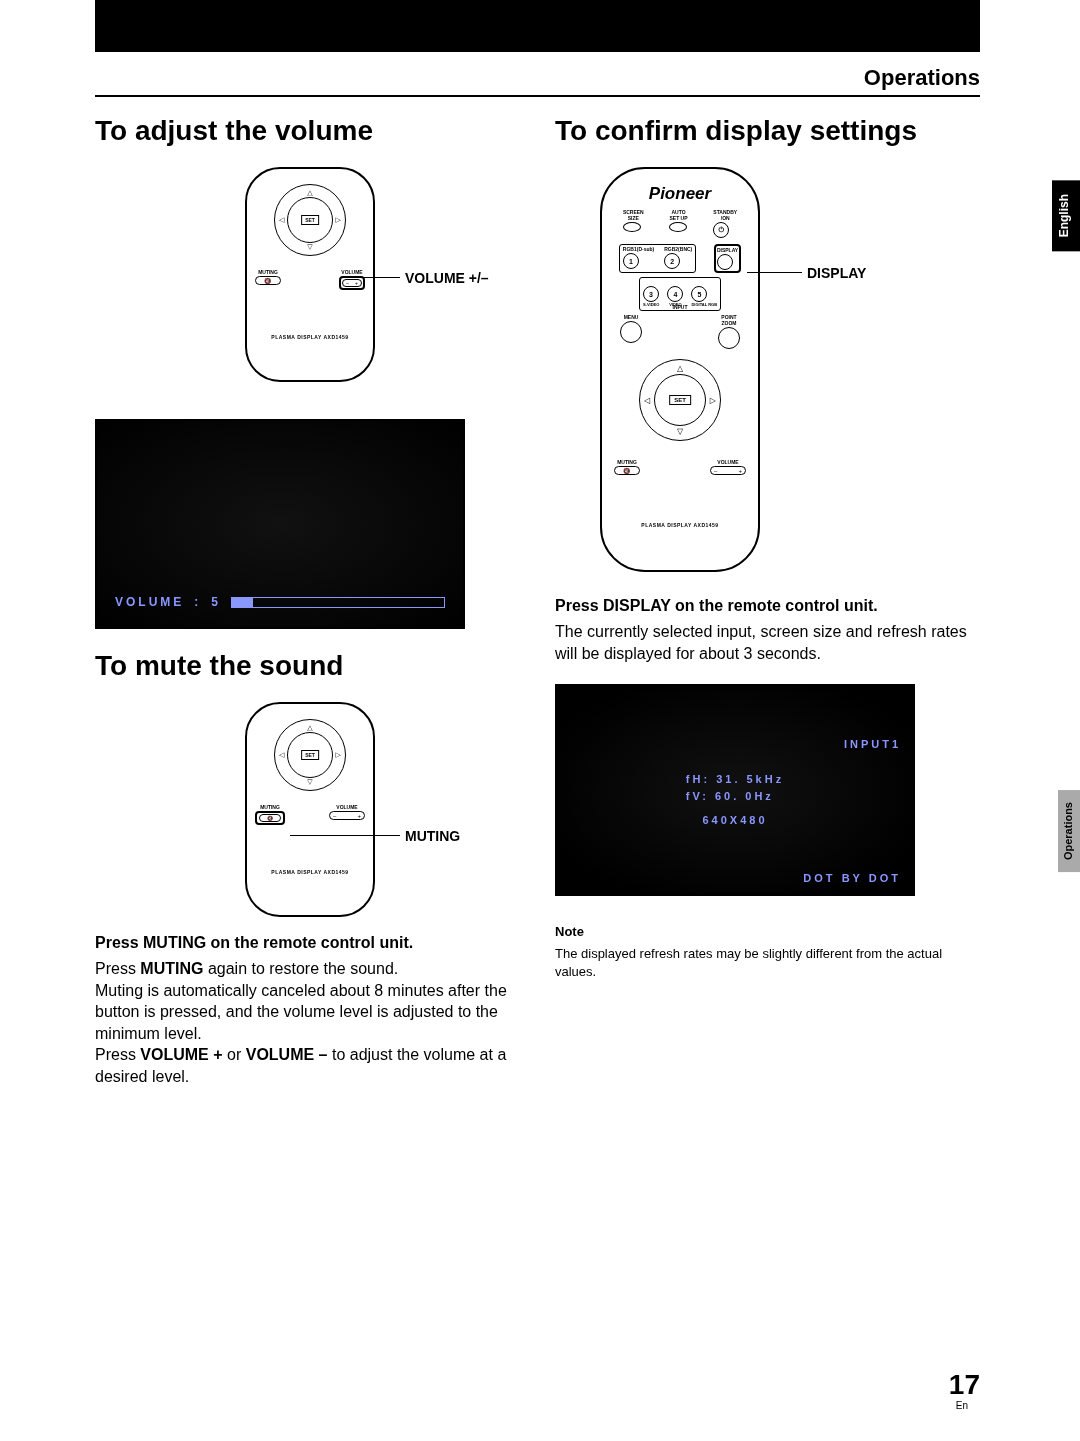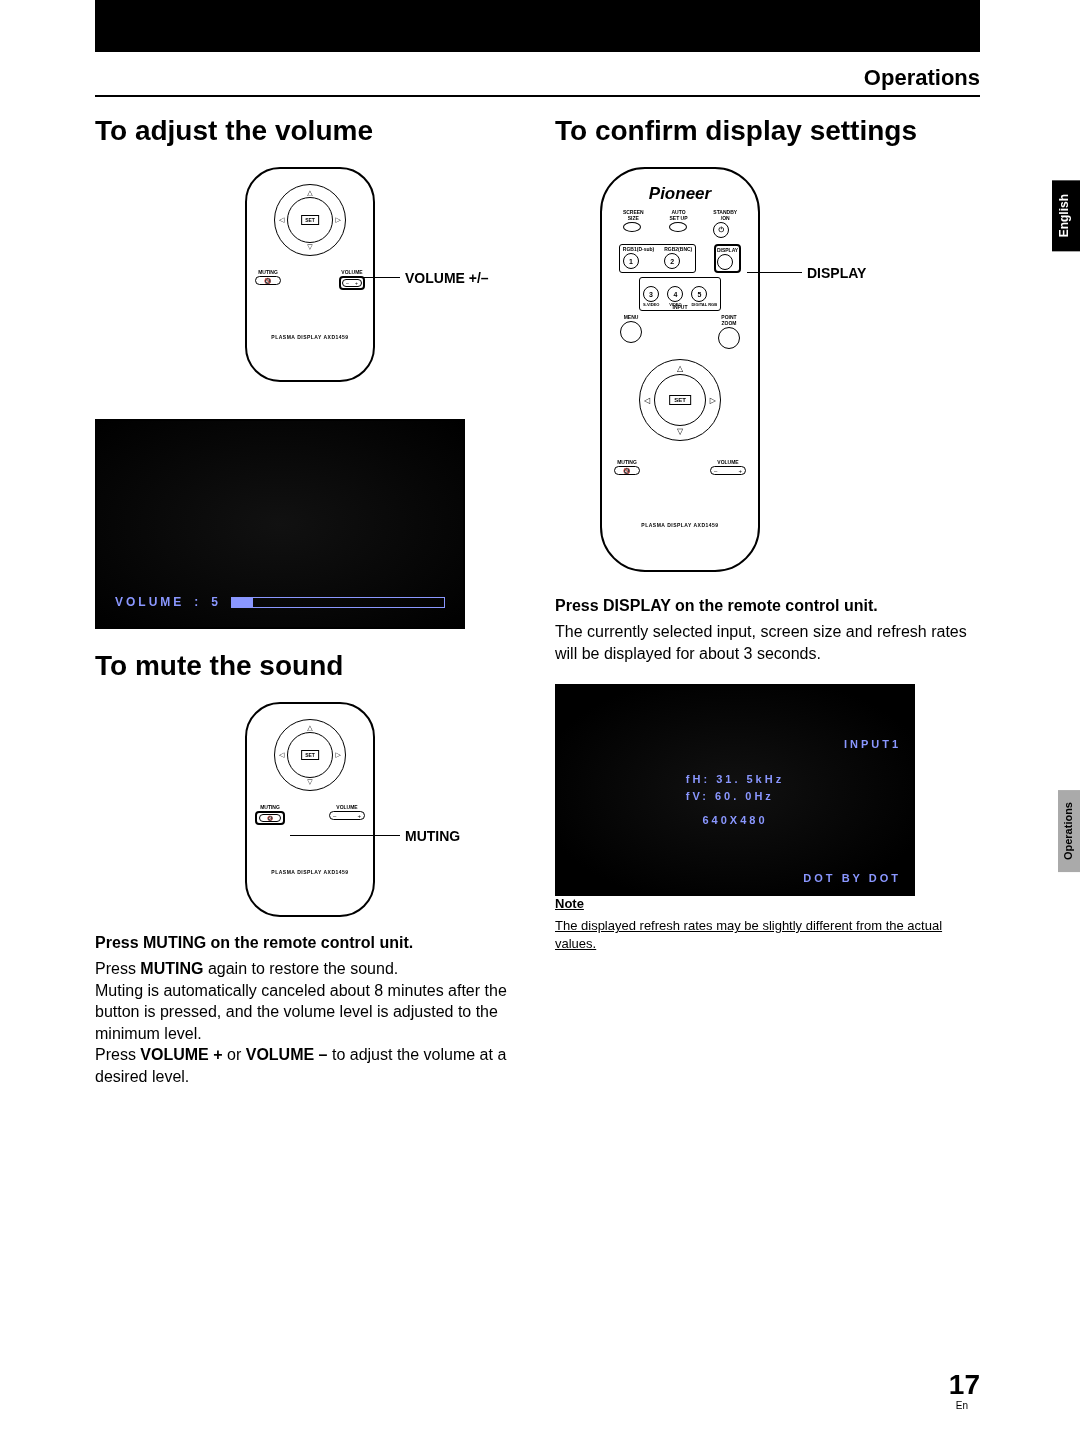--- a/index.html
+++ b/index.html
@@ -571,20 +571,20 @@
   <div class="osd-settings">
     <div class="in-label">INPUT1</div>
     <div class="lines">
       <div>fH: 31. 5kHz</div>
       <div>fV: 60. 0Hz</div>
     </div>
     <div class="res">640X480</div>
     <div class="dotby">DOT BY DOT</div>
   </div>
 
-  <div style="text-decoration:underline;">
+  <div style="margin-top:28px;">
     <div class="sub-h" style="font-size:13px;">Note</div>
     <p class="small-text">The displayed refresh rates may be slightly different from the actual values.</p>
   </div>
 </div>
 
 <div class="page-num">17</div>
 <div class="page-lang">En</div>
 
 </body></html>

